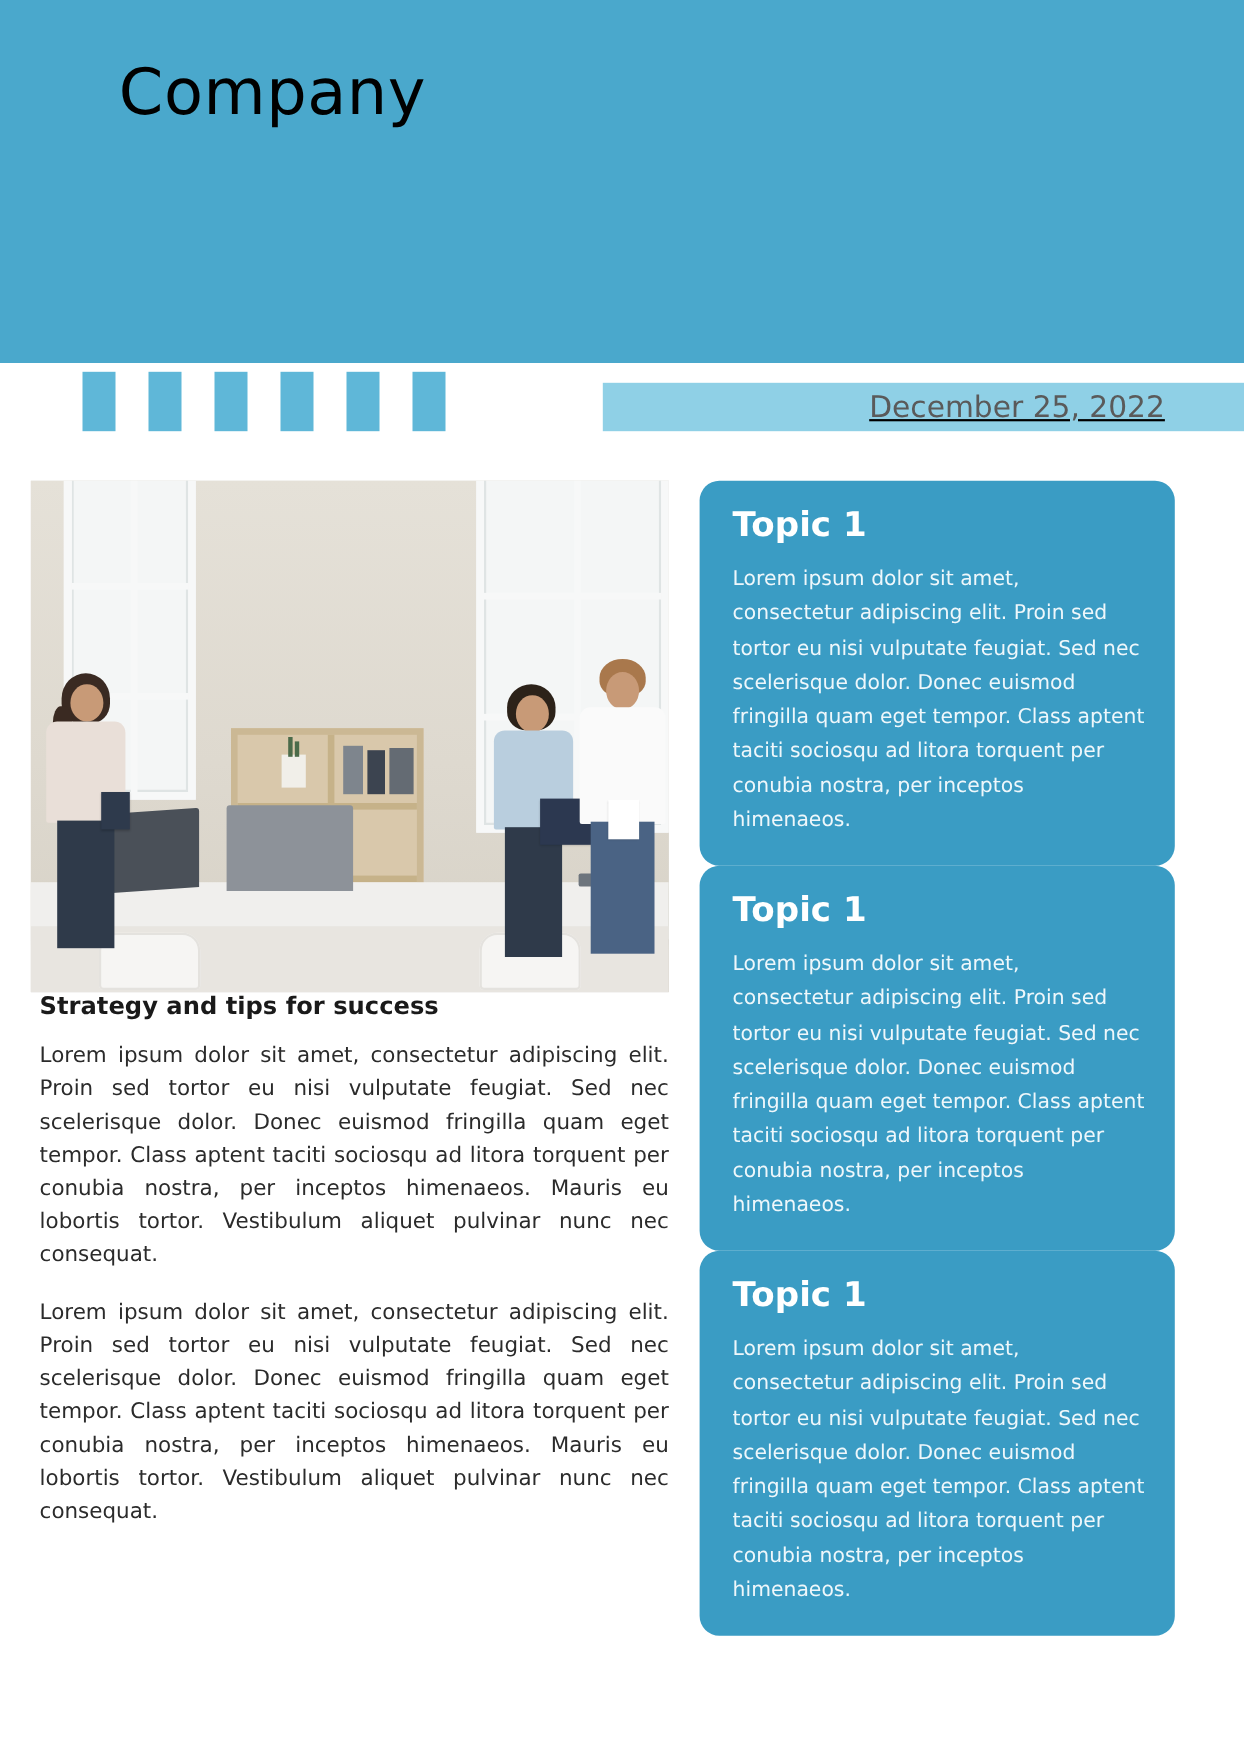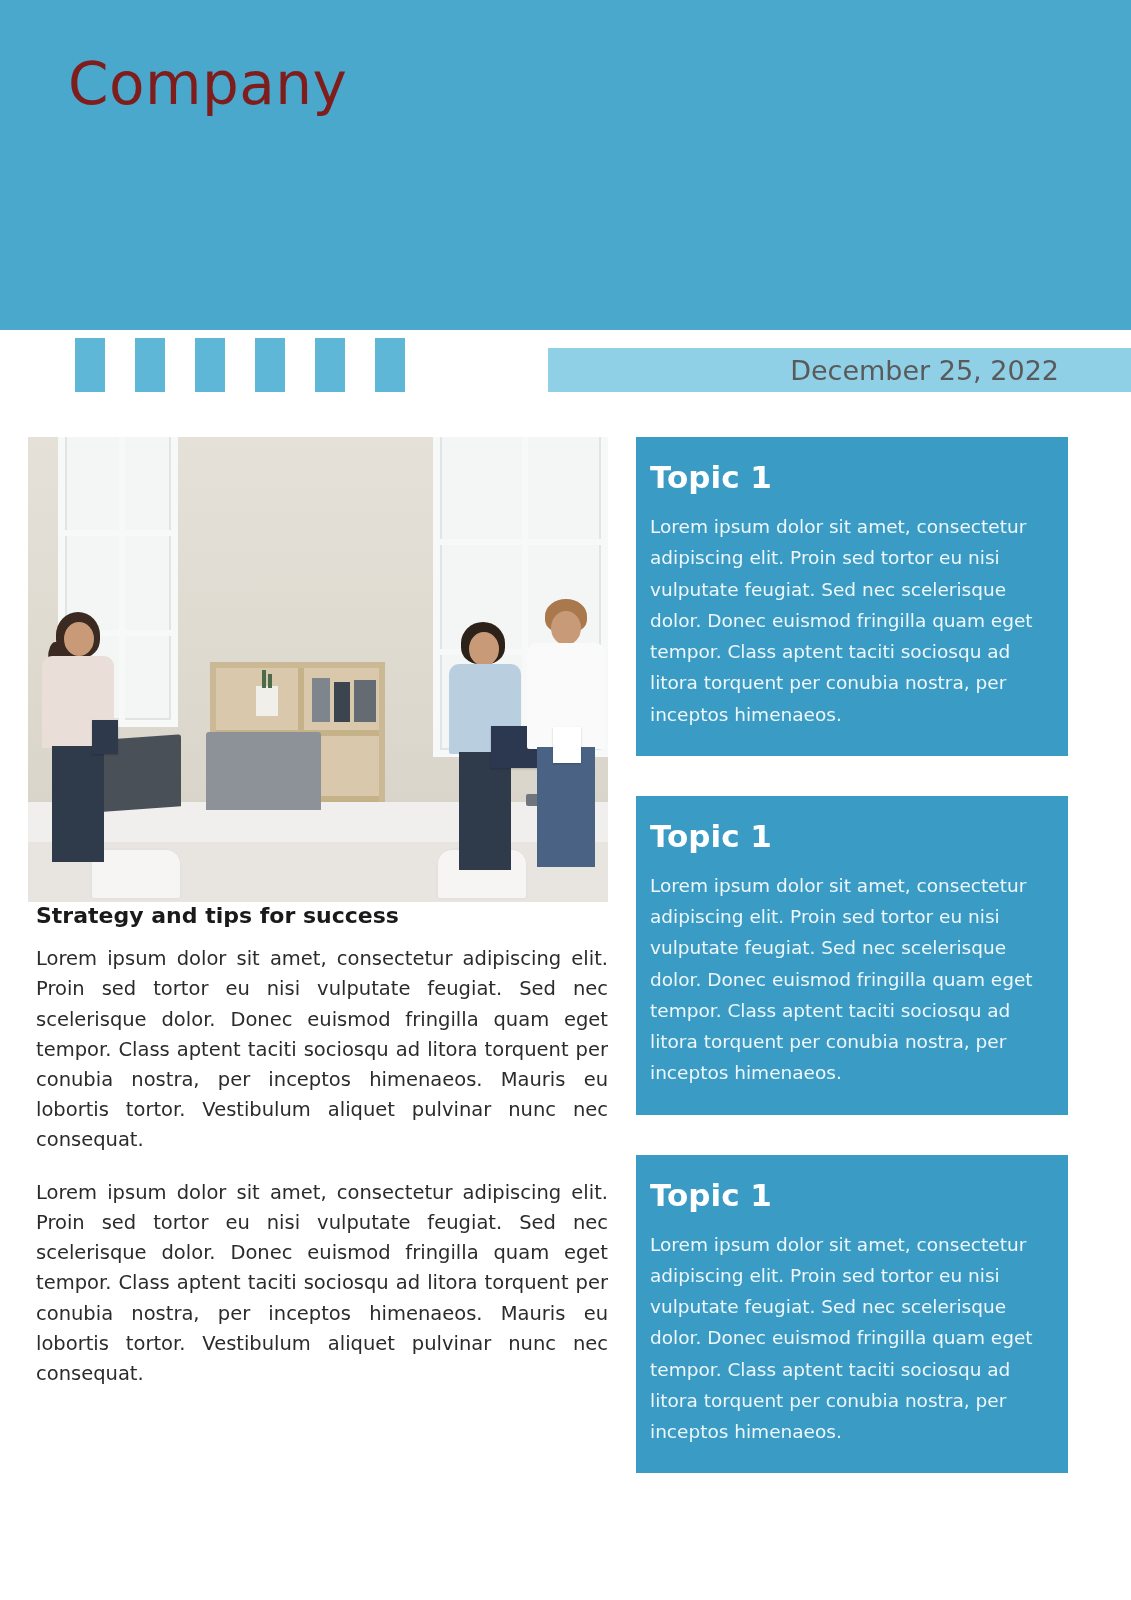--- a/index.html
+++ b/index.html
@@ -14,26 +14,27 @@
   }
 
   
   .header {
     background: #4aa8cc;
     height: 330px;
     padding: 55px 60px 0 68px;
     position: relative;
   }
   .header .company {
-    color: #7f1d1d;
+    color: #000000;
     font-size: 58px;
     font-weight: 400;
     line-height: 1;
     letter-spacing: 0.5px;
     font-family: "DejaVu Sans", sans-serif;
+    margin-left: 40px;
   }
   .header .newsletter {
     color: #ffffff;
     font-size: 128px;
     font-weight: bold;
     line-height: 1.05;
     margin-top: 6px;
     letter-spacing: -1px;
     font-family: "DejaVu Sans", sans-serif;
     white-space: nowrap;
@@ -63,20 +64,21 @@
     position: absolute;
     left: 548px;
     right: 0;
     top: 18px;
     height: 44px;
     background: #8fd0e6;
     display: flex;
     align-items: center;
     justify-content: flex-end;
     padding-right: 72px;
+    text-decoration: underline;
   }
   .band .dateblock .date {
     color: #5a5a5a;
     font-size: 27px;
     font-family: "DejaVu Sans", sans-serif;
   }
 
   
   .content {
     display: flex;
@@ -161,22 +163,22 @@
     color: #2b2b2b;
     line-height: 1.55;
     text-align: justify;
     margin: 0 0 22px 8px;
     font-family: "DejaVu Sans", sans-serif;
   }
 
   
   .card {
     background: #3a9cc4;
-    padding: 22px 26px 26px 14px;
-    margin-bottom: 40px;
+    padding: 22px 26px 26px 30px;
+    border-radius: 18px;
   }
   .card h3 {
     margin: 0 0 16px 0;
     color: #ffffff;
     font-size: 31px;
     font-weight: bold;
     font-family: "DejaVu Sans", sans-serif;
   }
   .card p {
     margin: 0;

